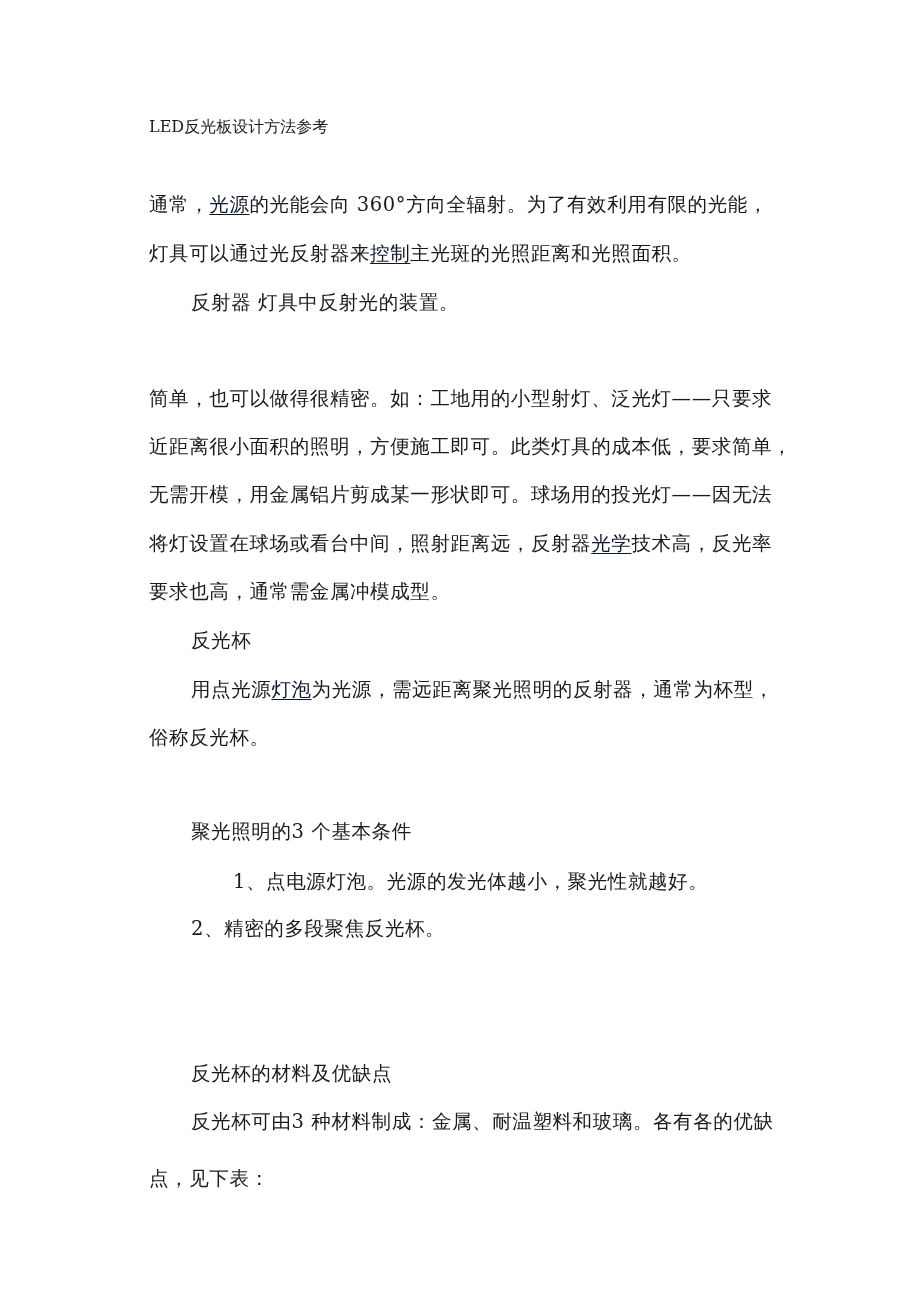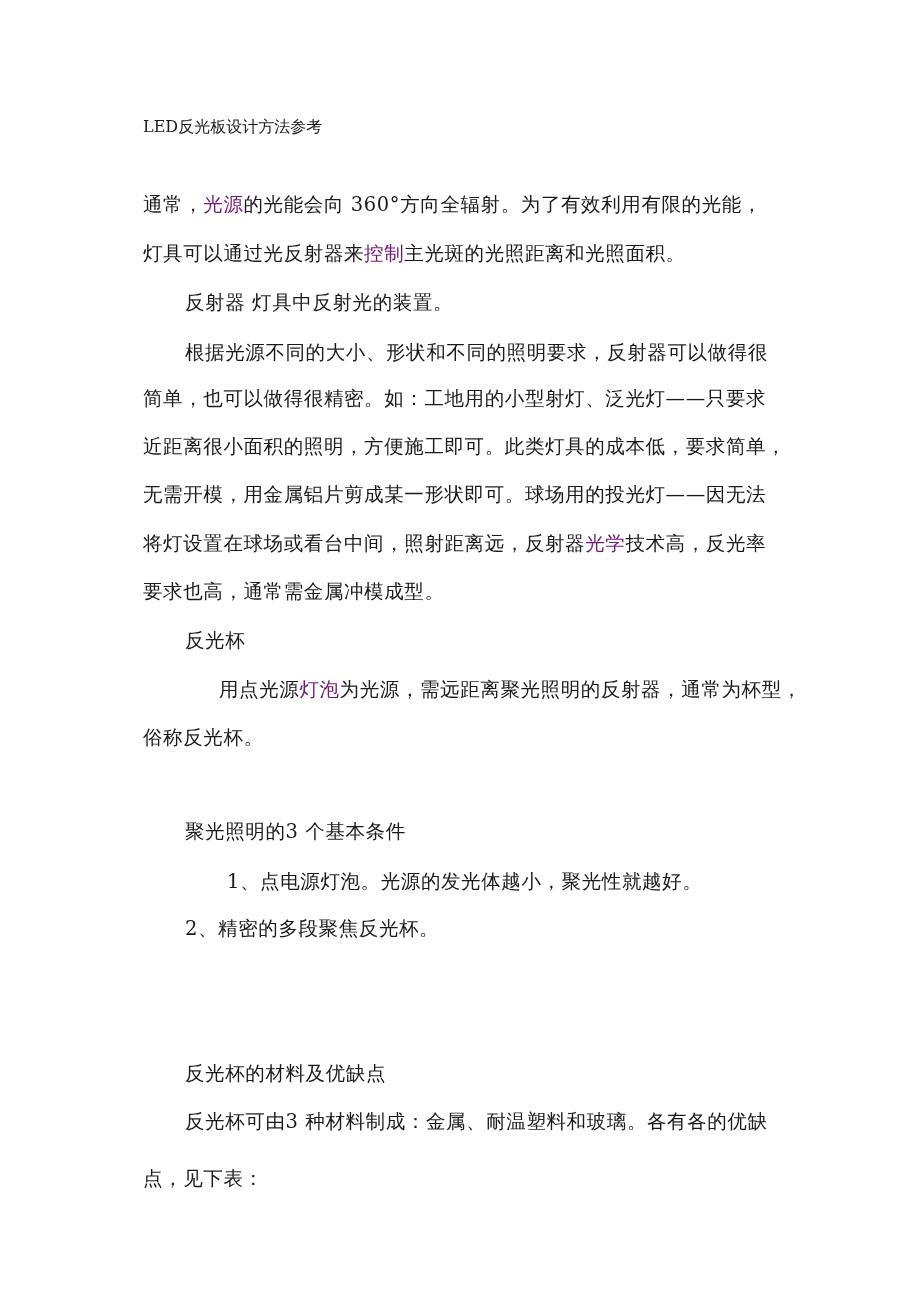--- a/index.html
+++ b/index.html
@@ -1,54 +1,53 @@
 <!DOCTYPE html>
 <html><head>
 <meta charset="utf-8">
 <style>
   html, body { margin: 0; padding: 0; background: #ffffff; }
   body { width: 920px; height: 1302px; position: relative; overflow: hidden;
          font-family: "DejaVu Serif", "Liberation Serif", serif; color: #1a1a1a; }
-  .page { position: absolute; left: 4px; top: 0; width: 860px; height: 1302px; text-align: center; }
+  .page { position: absolute; left: 10px; top: 0; width: 860px; height: 1302px; text-align: center; }
   .line { position: absolute; left: 139px; font-size: 19.5px; white-space: nowrap; line-height: 28px; letter-spacing: 0.6px; }
   .indent { left: 181px; }
   .title { font-size: 16px; letter-spacing: 0; }
   .bold { font-weight: normal; }
-  a.link { color: #701a75; text-underline-offset: 3px; }
+  a.link { color: #0f172a; text-decoration: underline; text-underline-offset: 3px; }
 </style>
 </head>
 <body>
 
 <div class="page">
 
   <div class="line title" style="top:113px;">LED反光板设计方法参考</div>
 
   <div class="line" style="top:191px;">
     <span>通常，</span><a class="link">光源</a><span>的光能会向 360°方向全辐射。为了有效利用有限的光能，</span>
   </div>
   <div class="line" style="top:240px;">
     <span>灯具可以通过光反射器来</span><a class="link">控制</a><span>主光斑的光照距离和光照面积。</span>
   </div>
 
   <div class="line indent" style="top:289px;">
     <span class="bold">反射器</span><span> 灯具中反射光的装置。</span>
   </div>
 
-  <div class="line indent" style="top:339px;">根据光源不同的大小、形状和不同的照明要求，反射器可以做得很</div>
   <div class="line" style="top:385px;">简单，也可以做得很精密。如：工地用的小型射灯、泛光灯——只要求</div>
   <div class="line" style="top:433px;">近距离很小面积的照明，方便施工即可。此类灯具的成本低，要求简单，</div>
   <div class="line" style="top:481px;">无需开模，用金属铝片剪成某一形状即可。球场用的投光灯——因无法</div>
   <div class="line" style="top:530px;">
     <span>将灯设置在球场或看台中间，照射距离远，反射器</span><a class="link">光学</a><span>技术高，反光率</span>
   </div>
   <div class="line" style="top:578px;">要求也高，通常需金属冲模成型。</div>
 
   <div class="line indent bold" style="top:627px;">反光杯</div>
 
-  <div class="line indent" style="top:676px;margin-left:34px;">
+  <div class="line indent" style="top:676px;">
     <span>用点光源</span><a class="link">灯泡</a><span>为光源，需远距离聚光照明的反射器，通常为杯型，</span>
   </div>
   <div class="line" style="top:724px;">俗称反光杯。</div>
 
   <div class="line indent" style="top:818px;">聚光照明的3 个基本条件</div>
   <div class="line indent" style="top:868px;margin-left:42px;">1、点电源灯泡。光源的发光体越小，聚光性就越好。</div>
   <div class="line indent" style="top:915px;">2、精密的多段聚焦反光杯。</div>
 
   <div class="line indent bold" style="top:1060px;">反光杯的材料及优缺点</div>
   <div class="line indent" style="top:1108px;">反光杯可由3 种材料制成：金属、耐温塑料和玻璃。各有各的优缺</div>

